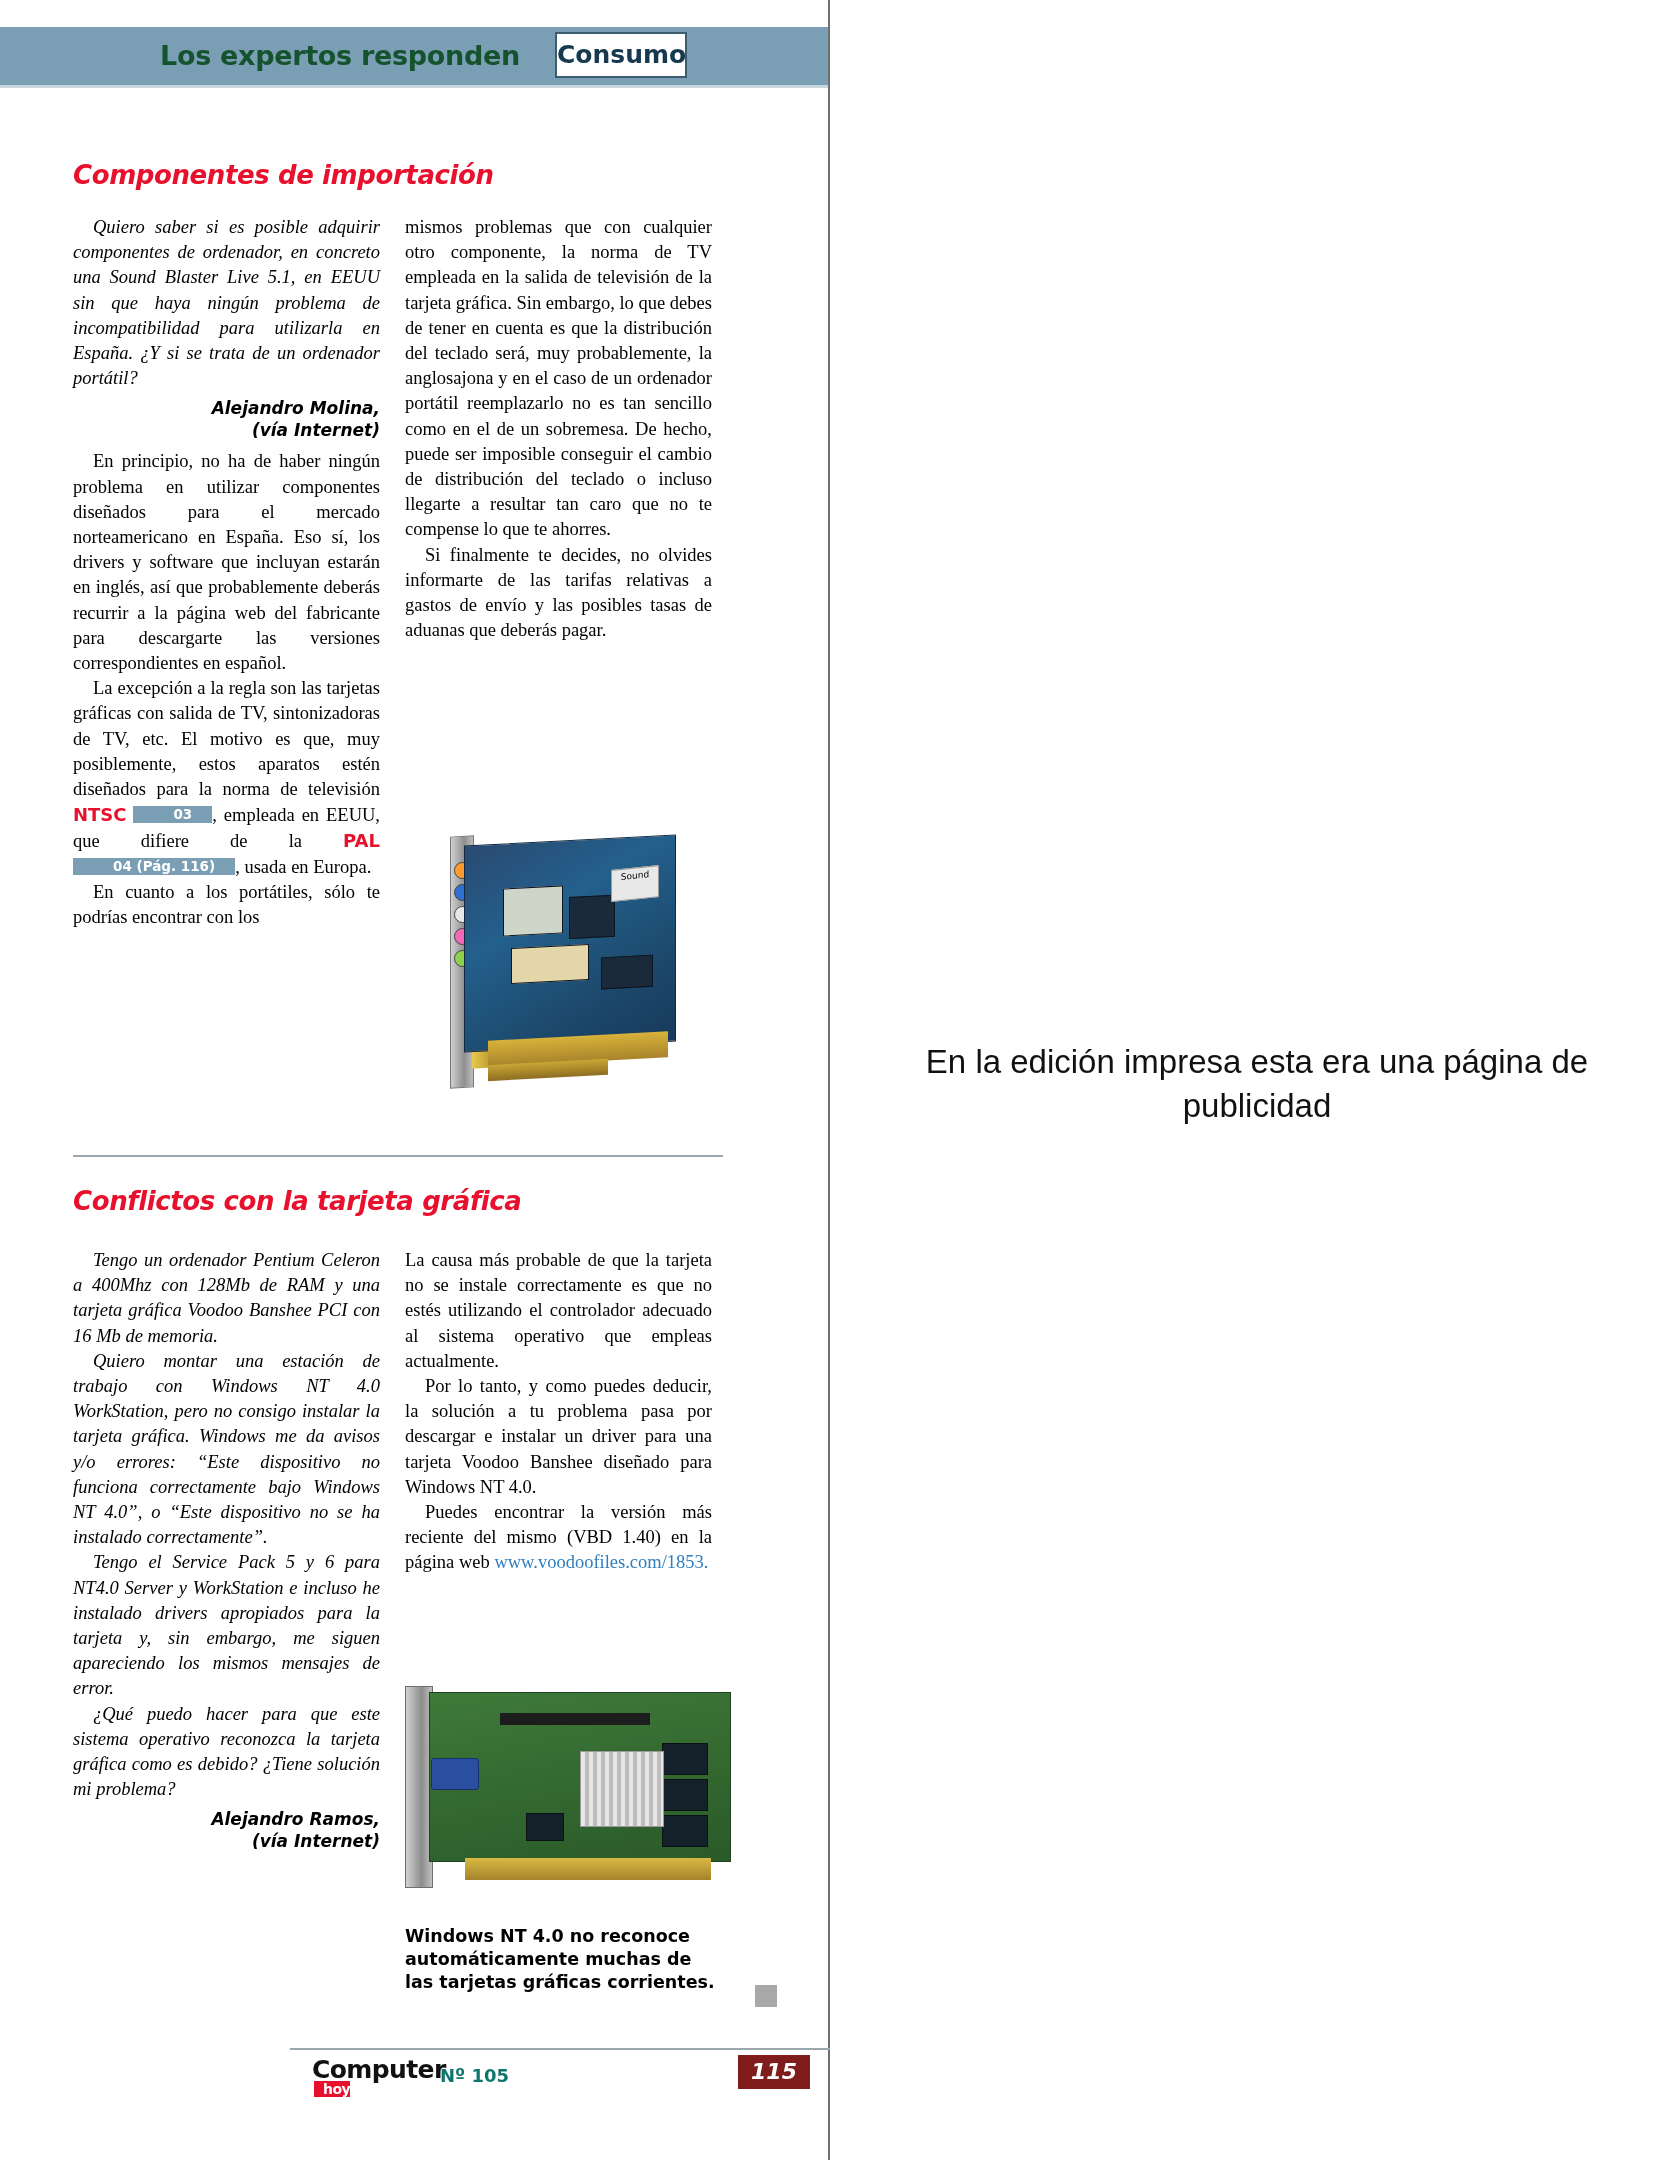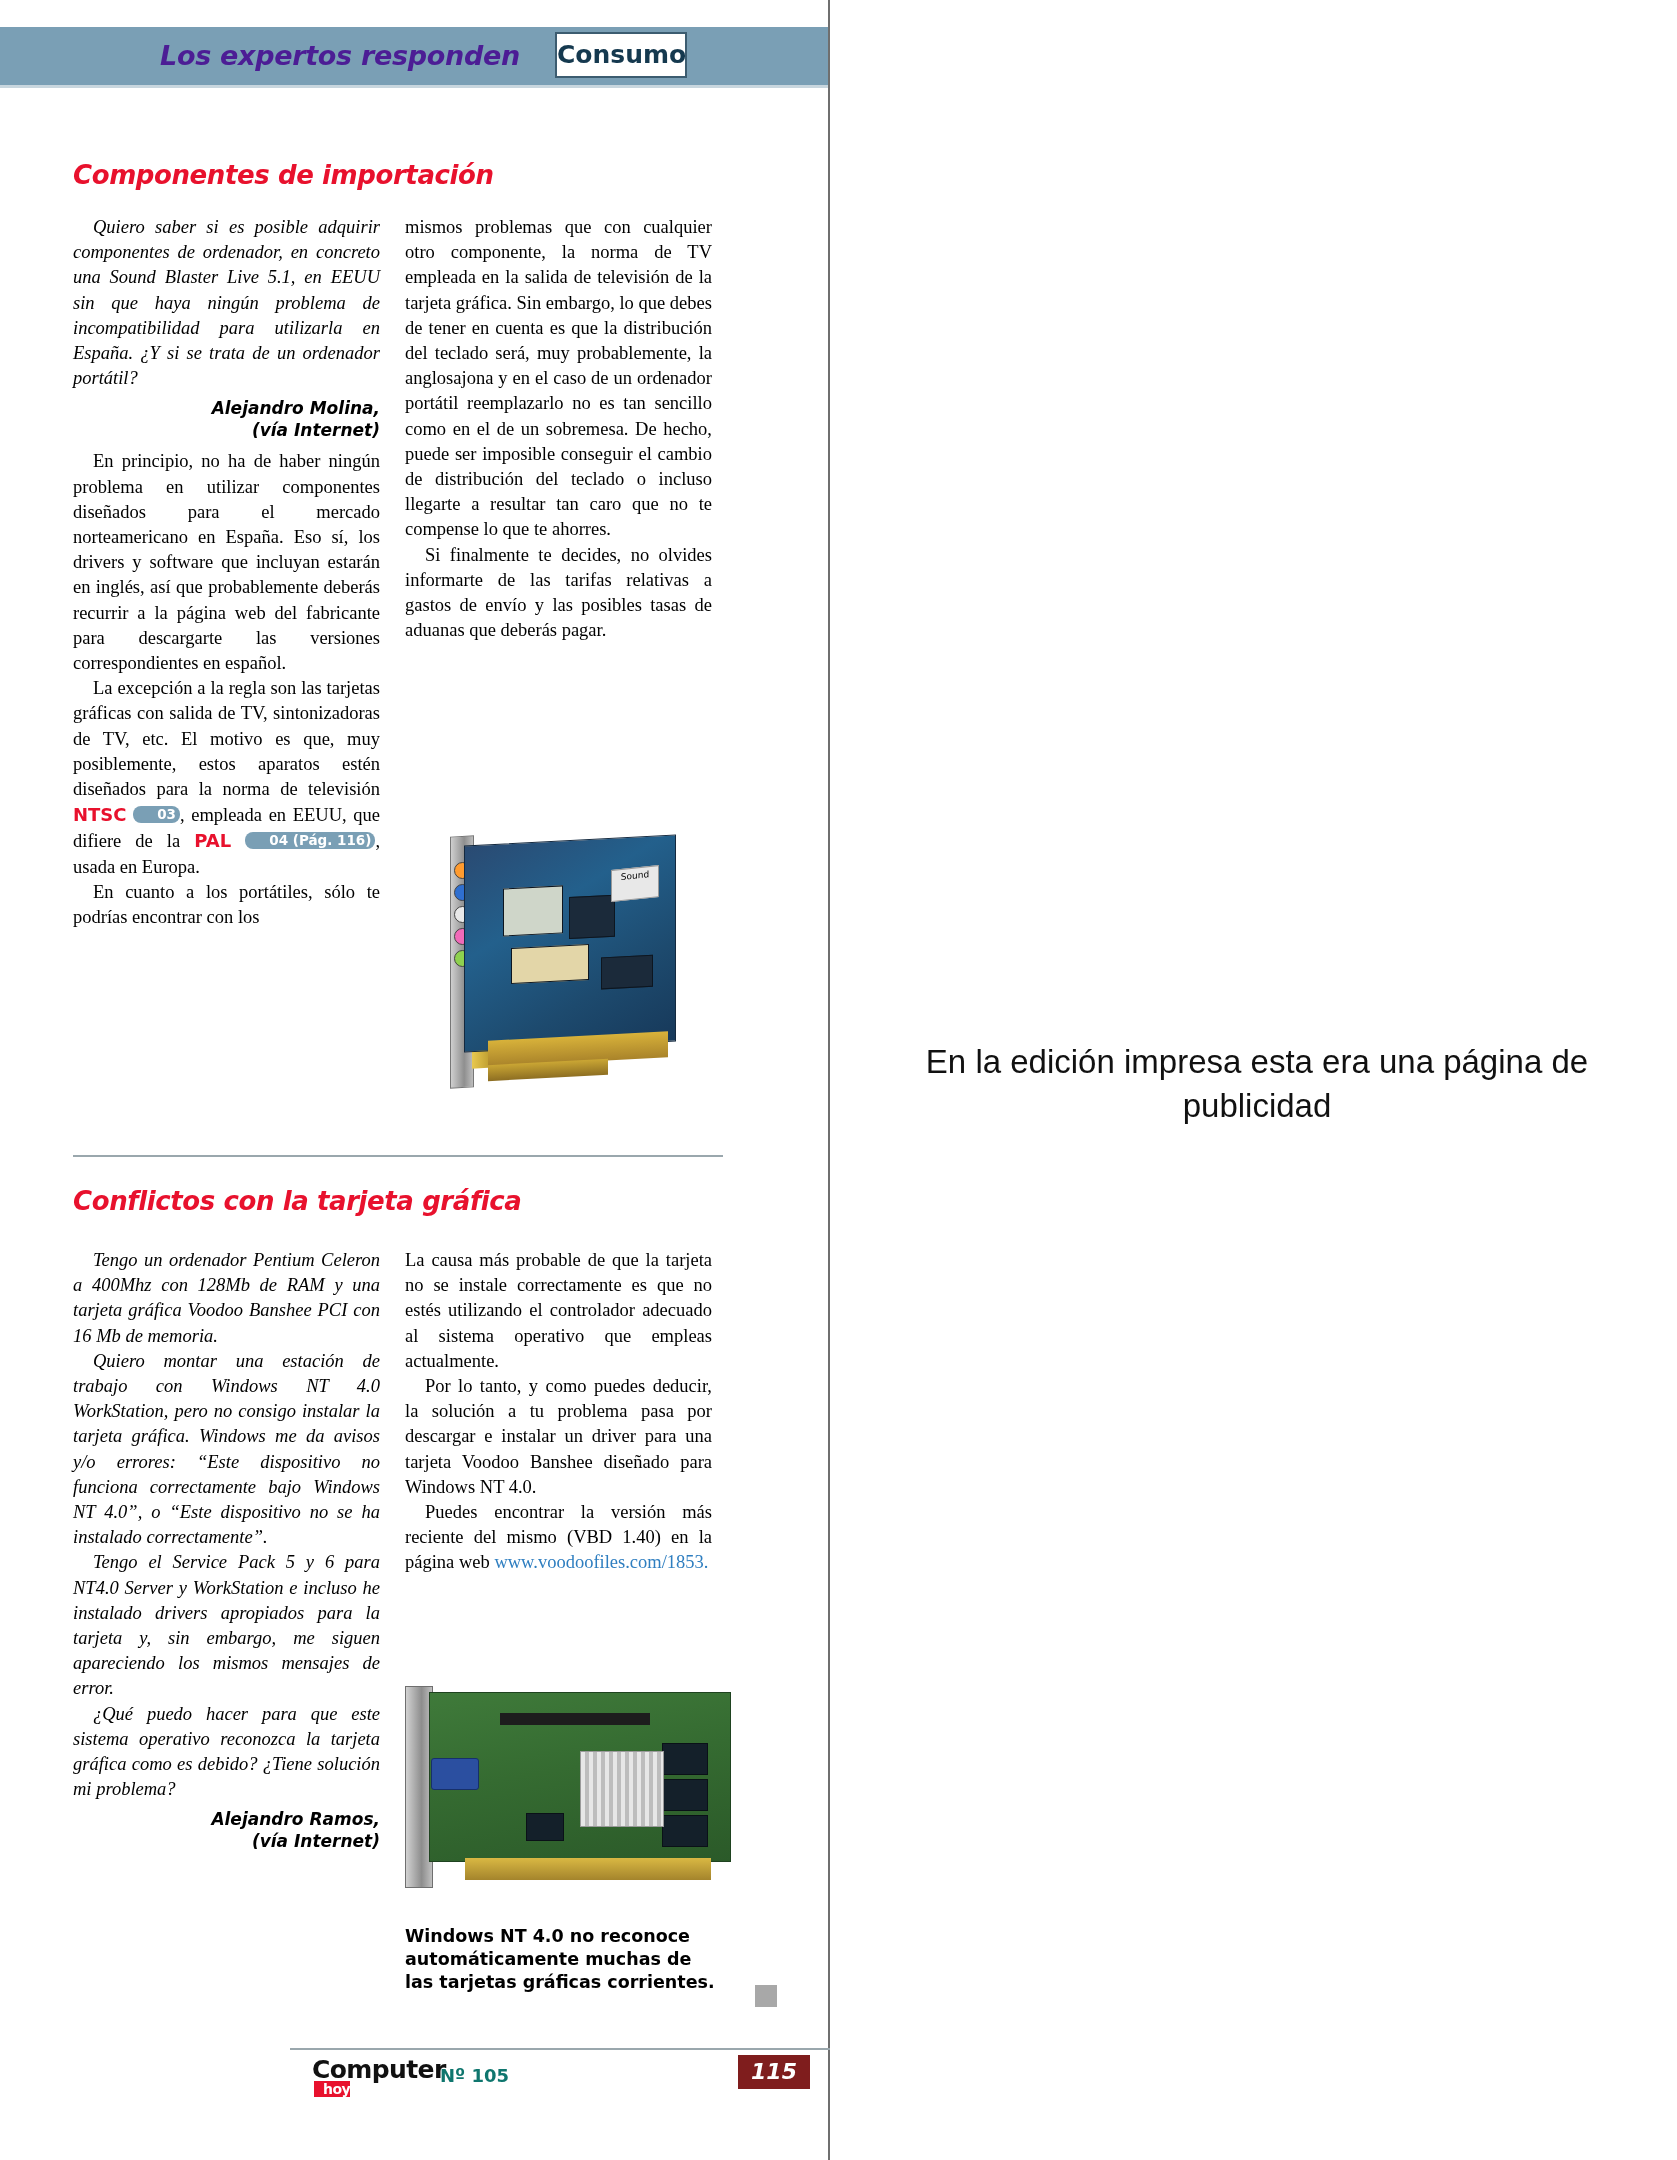--- a/index.html
+++ b/index.html
@@ -44,24 +44,23 @@
     left: 0; top: 27px;
     width: 828px;
     height: 58px;
     background: #7a9fb5;
   }
   #header-title {
     position: absolute;
     left: 160px;
     top: 40px;
     font-family: "DejaVu Sans", sans-serif;
-    font-style: italic;
     font-weight: bold;
     font-size: 27px;
-    color: #4c1d95;
+    color: #14532d;
     letter-spacing: -0.3px;
   }
   #header-tag {
     position: absolute;
     left: 555px;
     top: 32px;
     width: 132px;
     height: 46px;
     background: #ffffff;
     border: 2px solid #3c5c70;
@@ -140,24 +139,23 @@
     color: #e8112d;
     font-size: 18px;
   }
   .refbox {
     display: inline-block;
     background: #7a9fb5;
     color: #ffffff;
     font-family: "DejaVu Sans", sans-serif;
     font-weight: bold;
     font-size: 13.5px;
-    padding: 1px 4px;
+    padding: 1px 20px;
     line-height: 15px;
     vertical-align: 2px;
-    border-radius: 8px;
   }
   .weblink {
     color: #2e7ec0;
   }
 
   
   #img-soundcard {
     position: absolute;
     left: 436px;
     top: 818px;

